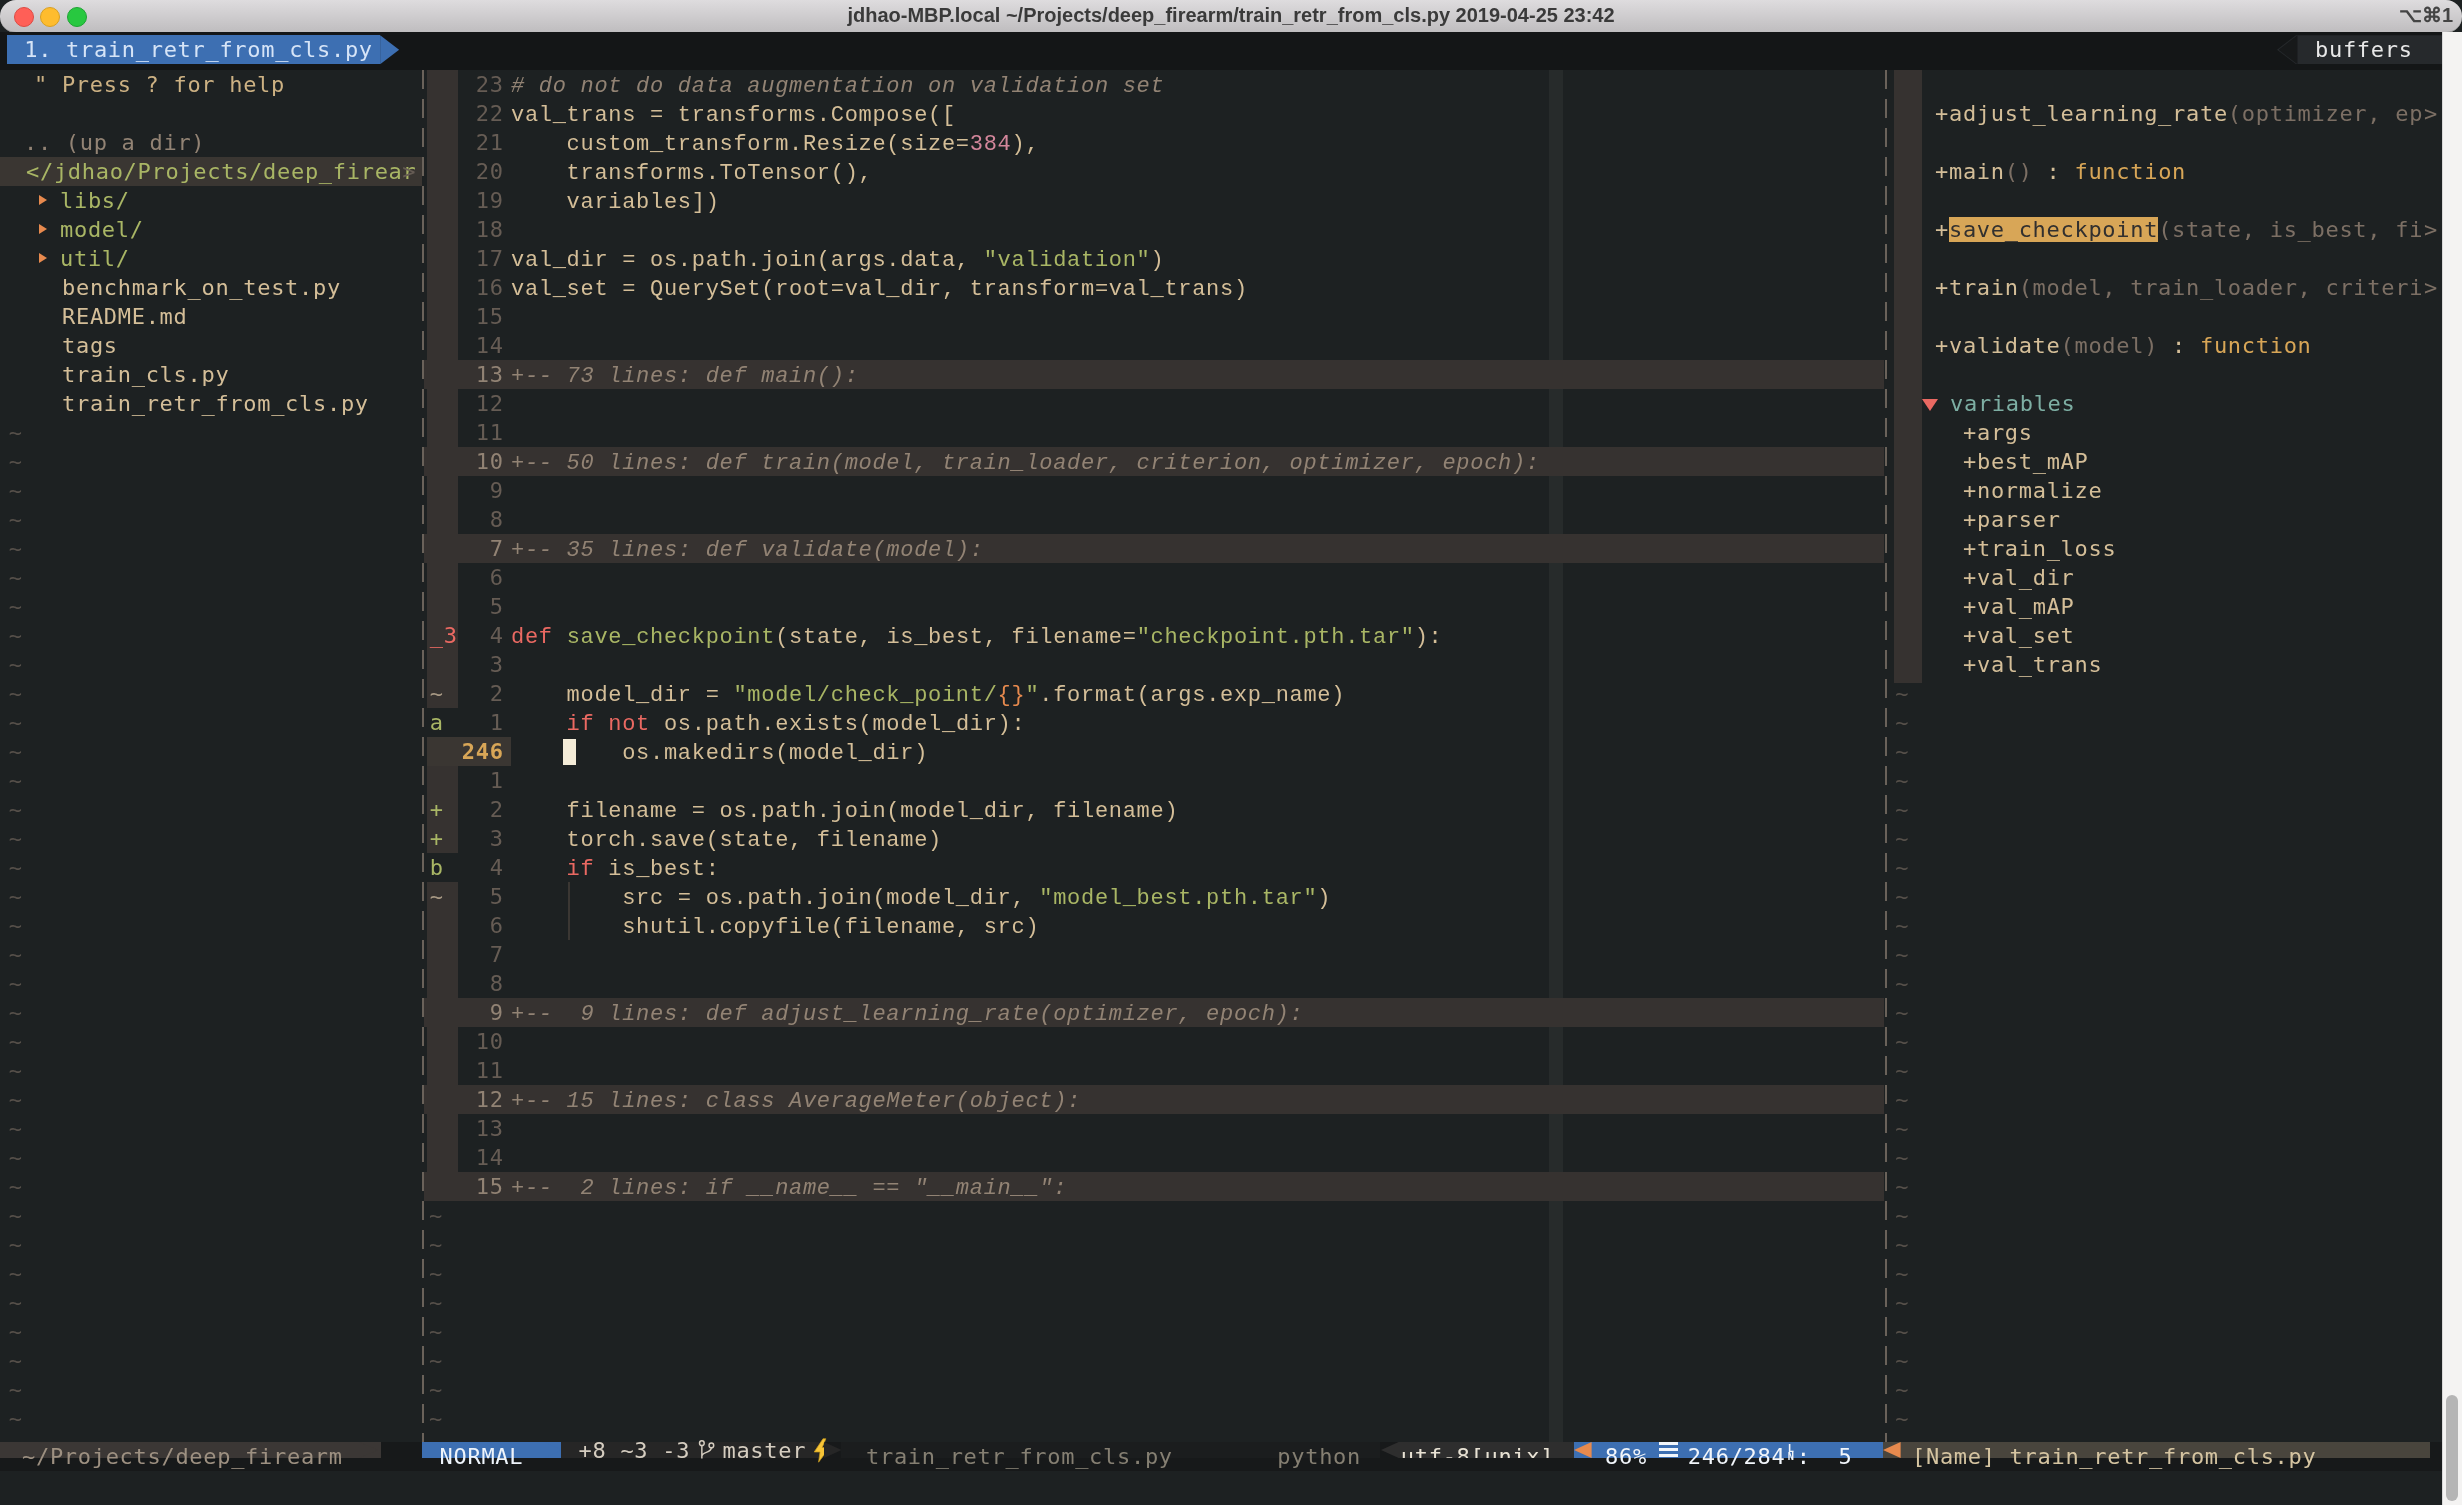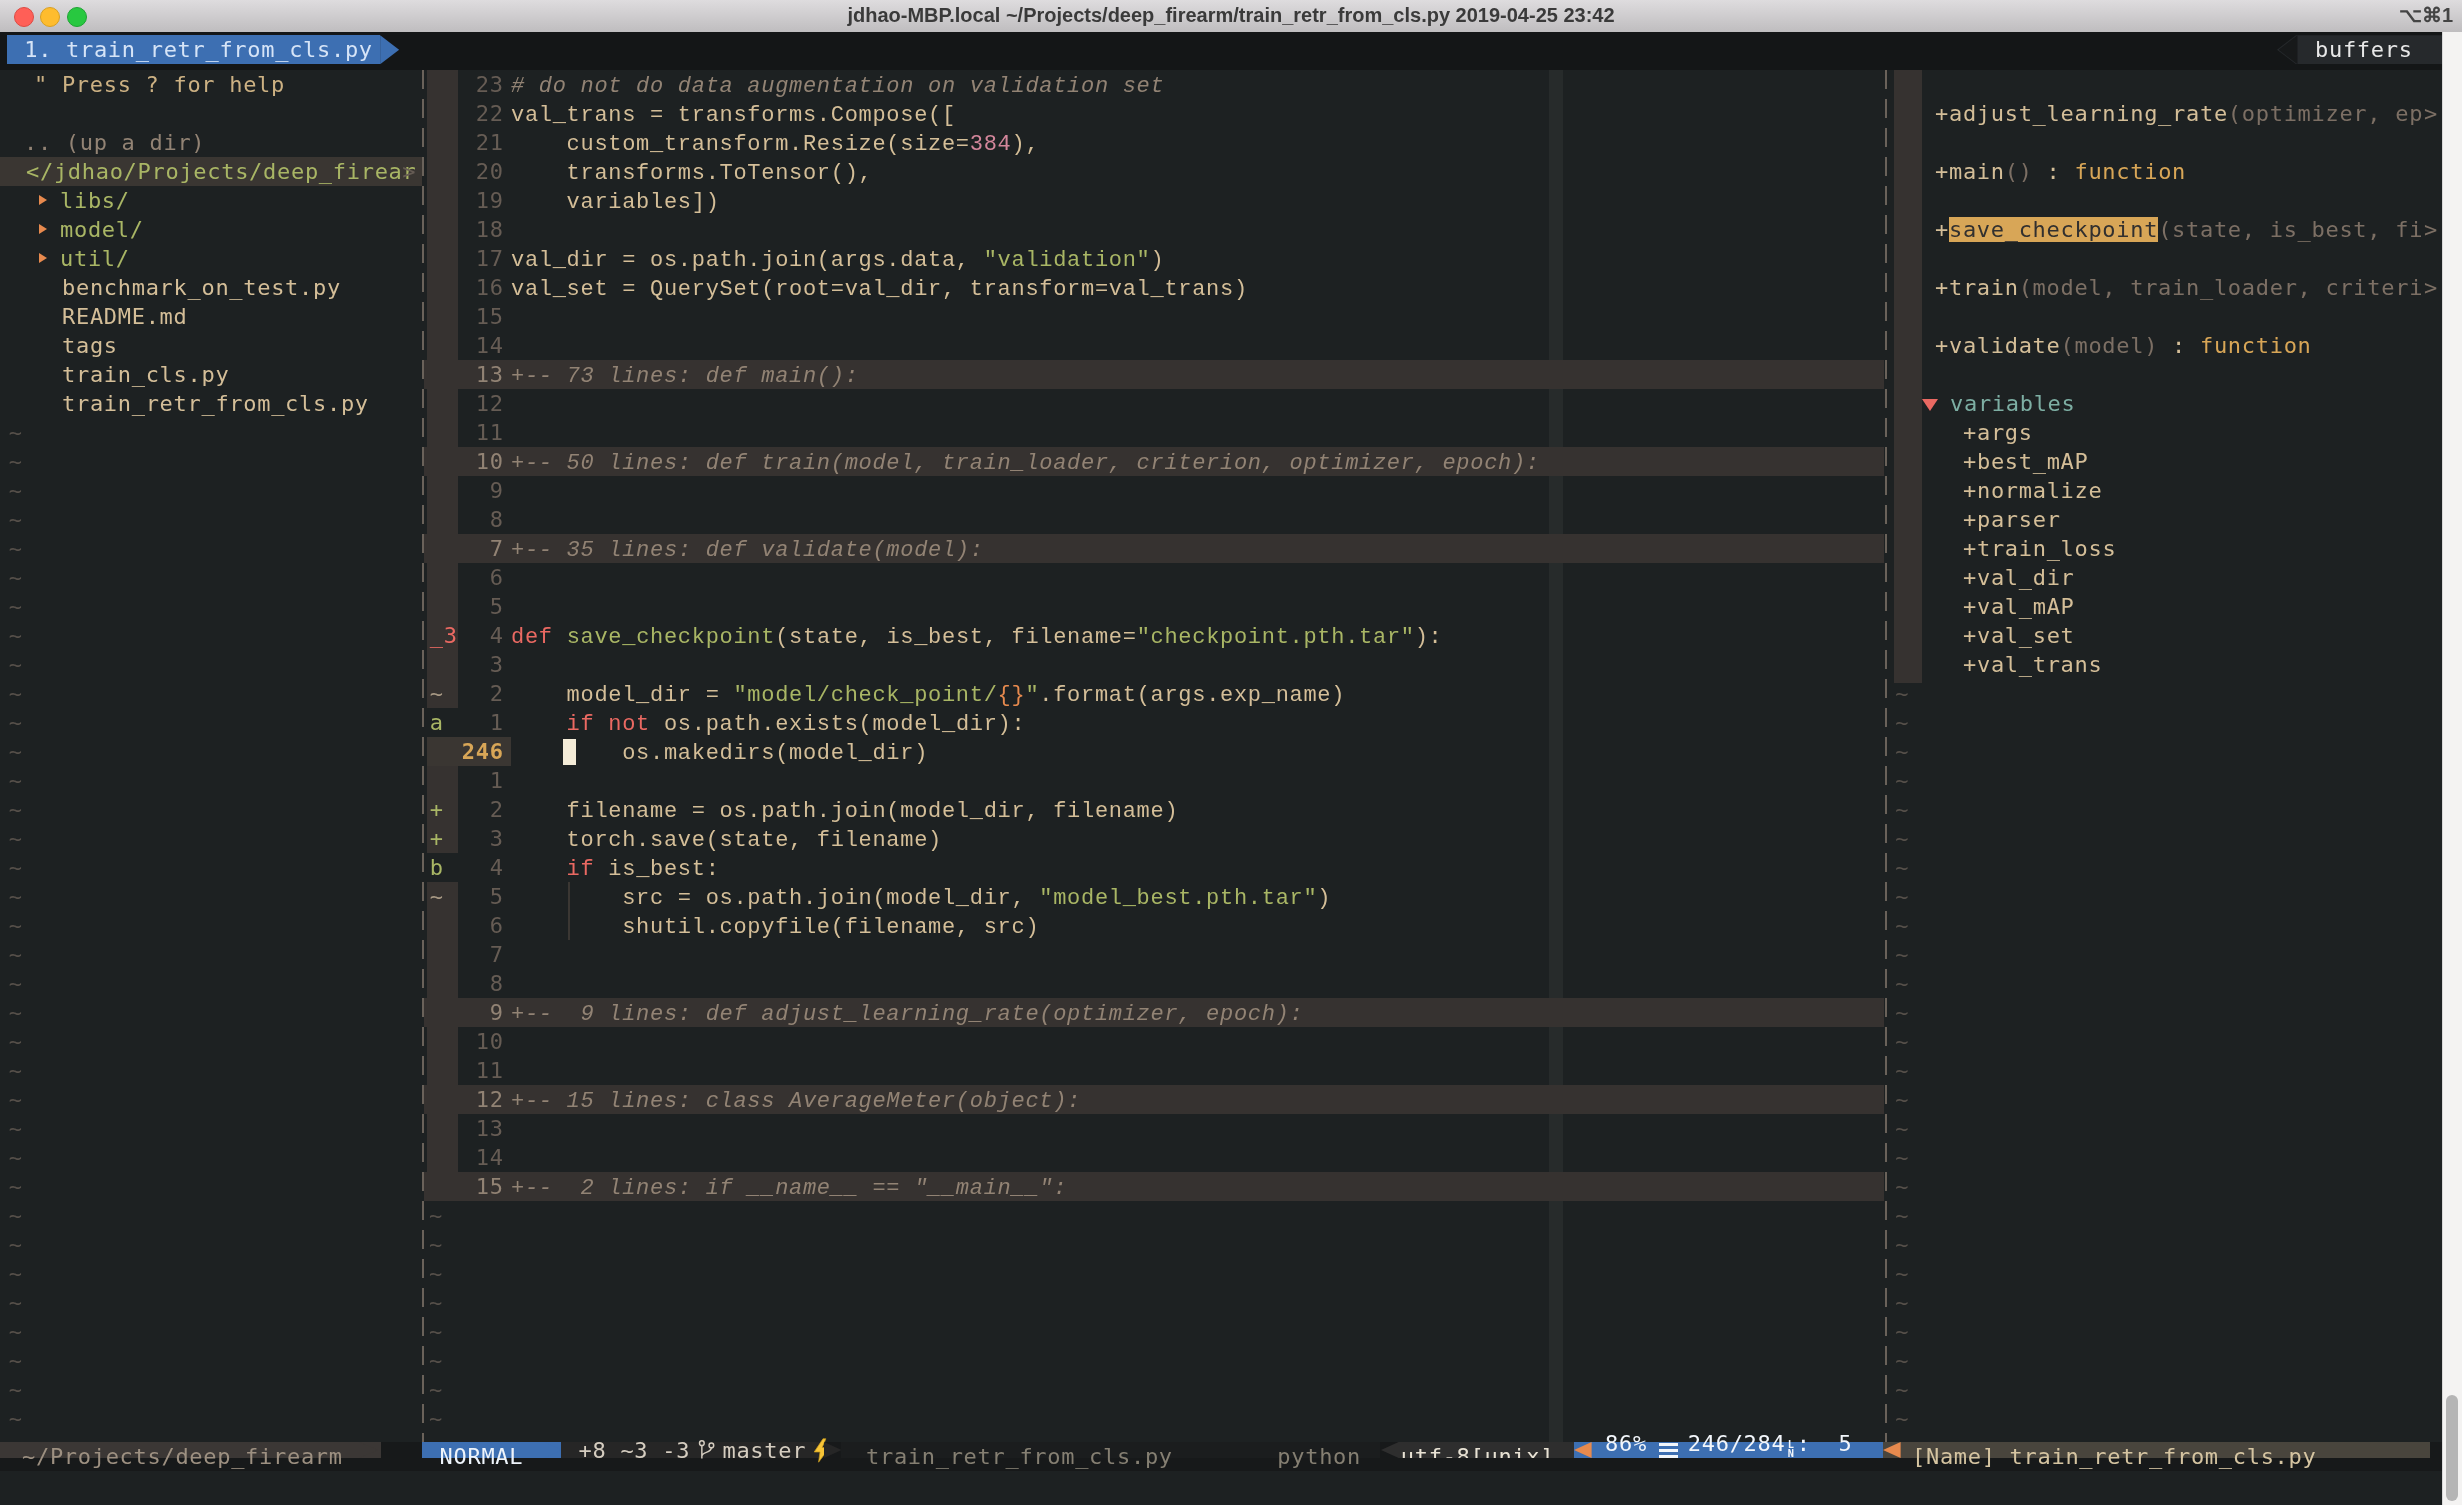--- a/index.html
+++ b/index.html
@@ -1,20 +1,20 @@
 <!DOCTYPE html>
 <html style="font-size:11.7px"><head>
 <meta charset="utf-8">
 <style>
   html,body{margin:0;padding:0;background:#000;}
   .screen{position:relative;width:2462px;height:1505px;background:#1d2122;overflow:hidden;
           font-family:"DejaVu Sans Mono",monospace;font-size:22px;letter-spacing:0.7px;color:#d4be98;}
   
   .titlebar{position:absolute;top:0;left:0;right:0;height:31.5px;background:linear-gradient(#dedcde,#bfbdbf);
-            border-bottom:0.7px solid #989898;font-family:"Liberation Sans",sans-serif;letter-spacing:0;}
+            border-bottom:0.7px solid #989898;font-family:"Liberation Sans",sans-serif;letter-spacing:0;border-radius:16px;}
   .tl{position:absolute;top:6.6px;width:18.3px;height:18.3px;border-radius:50%;}
   .tl-red{left:14px;background:#ff5f57;border:0.7px solid #dd4a43;}
   .tl-yellow{left:40px;background:#febc2e;border:0.7px solid #d9a022;}
   .tl-green{left:67px;background:#28c840;border:0.7px solid #1ea433;}
   .tb-title{position:absolute;left:0;right:0;top:0;height:31.5px;line-height:30px;text-align:center;
             color:#3a3a3a;font-size:20px;font-weight:bold;}
   .tb-short{position:absolute;right:8.8px;top:0;height:31.5px;line-height:30px;color:#444;font-size:20px;font-weight:bold;}
   
   .tabline{position:absolute;top:31.5px;left:0;right:19px;height:38px;background:#141617;}
   .tabwrap{position:absolute;left:6.6px;top:3.7px;display:flex;height:29px;}
@@ -80,21 +80,21 @@
   .seg{position:absolute;top:0;height:16px;}
   .sl-tree{left:0;width:359px;background:#3b3735;color:#9d9081;padding-left:22px;}
   .sl-a1{left:359px;width:19px;background:#3b3735;}
   .sl-mode{left:422px;width:122px;background:#3d6fb2;color:#eef4fb;font-weight:normal;padding-left:17.6px;}
   .sl-a2{left:544px;width:17.6px;background:#3d6fb2;}
   .sl-git{left:561px;width:262px;background:#262626;color:#d5cdc0;display:flex;align-items:center;padding-left:17.6px;box-sizing:border-box;}
   .sl-a3{left:824px;width:17.6px;background:#262626;}
   .sl-file{left:841px;width:539px;background:#1b1d1e;color:#857f72;display:flex;justify-content:space-between;box-sizing:border-box;padding:0 19px 0 25px;}
   .sl-enc{left:1381px;width:193px;background:#2e2e2e;color:#e8e2d4;text-align:center;
           clip-path:polygon(0 50%,17.6px 0,100% 0,100% 100%,17.6px 100%);}
-  .sl-pos{left:1574px;width:309px;background:#3d6fb2;color:#f2f6fb;display:flex;align-items:flex-end;padding-left:31px;box-sizing:border-box;}
+  .sl-pos{left:1574px;width:309px;background:#3d6fb2;color:#f2f6fb;display:flex;align-items:flex-start;padding-left:31px;box-sizing:border-box;}
   .sl-a4{left:1574px;width:17.6px;background:#e78a4e;}
   .sl-name{left:1883px;width:547px;background:#49453d;color:#d5c4a1;padding-left:29px;box-sizing:border-box;}
   .sl-a5{left:1883px;width:17.6px;background:#e78a4e;}
   .bars{display:inline-block;width:19px;height:15.4px;margin:0 10.3px 0 11.7px;
         background:repeating-linear-gradient(180deg,#f2f6fb 0 2.9px,transparent 2.9px 6.2px);}
   .lnstack{display:inline-flex;flex-direction:column;font-size:10.3px;line-height:8.8px;letter-spacing:0;margin:1.5px 2.9px 0 2.2px;font-weight:bold;}
   .gitglyphs{display:inline-flex;align-items:center;margin:0 5.9px;}
   
   .scrolltrack{position:absolute;top:31.5px;right:0;width:19px;bottom:0;background:#f4f3f2;border-left:0.7px solid #d8d8d8;}
   .scrollthumb{position:absolute;left:2.9px;width:12.5px;top:1363px;height:106px;background:#b5b5b5;border-radius:6.6px;}

